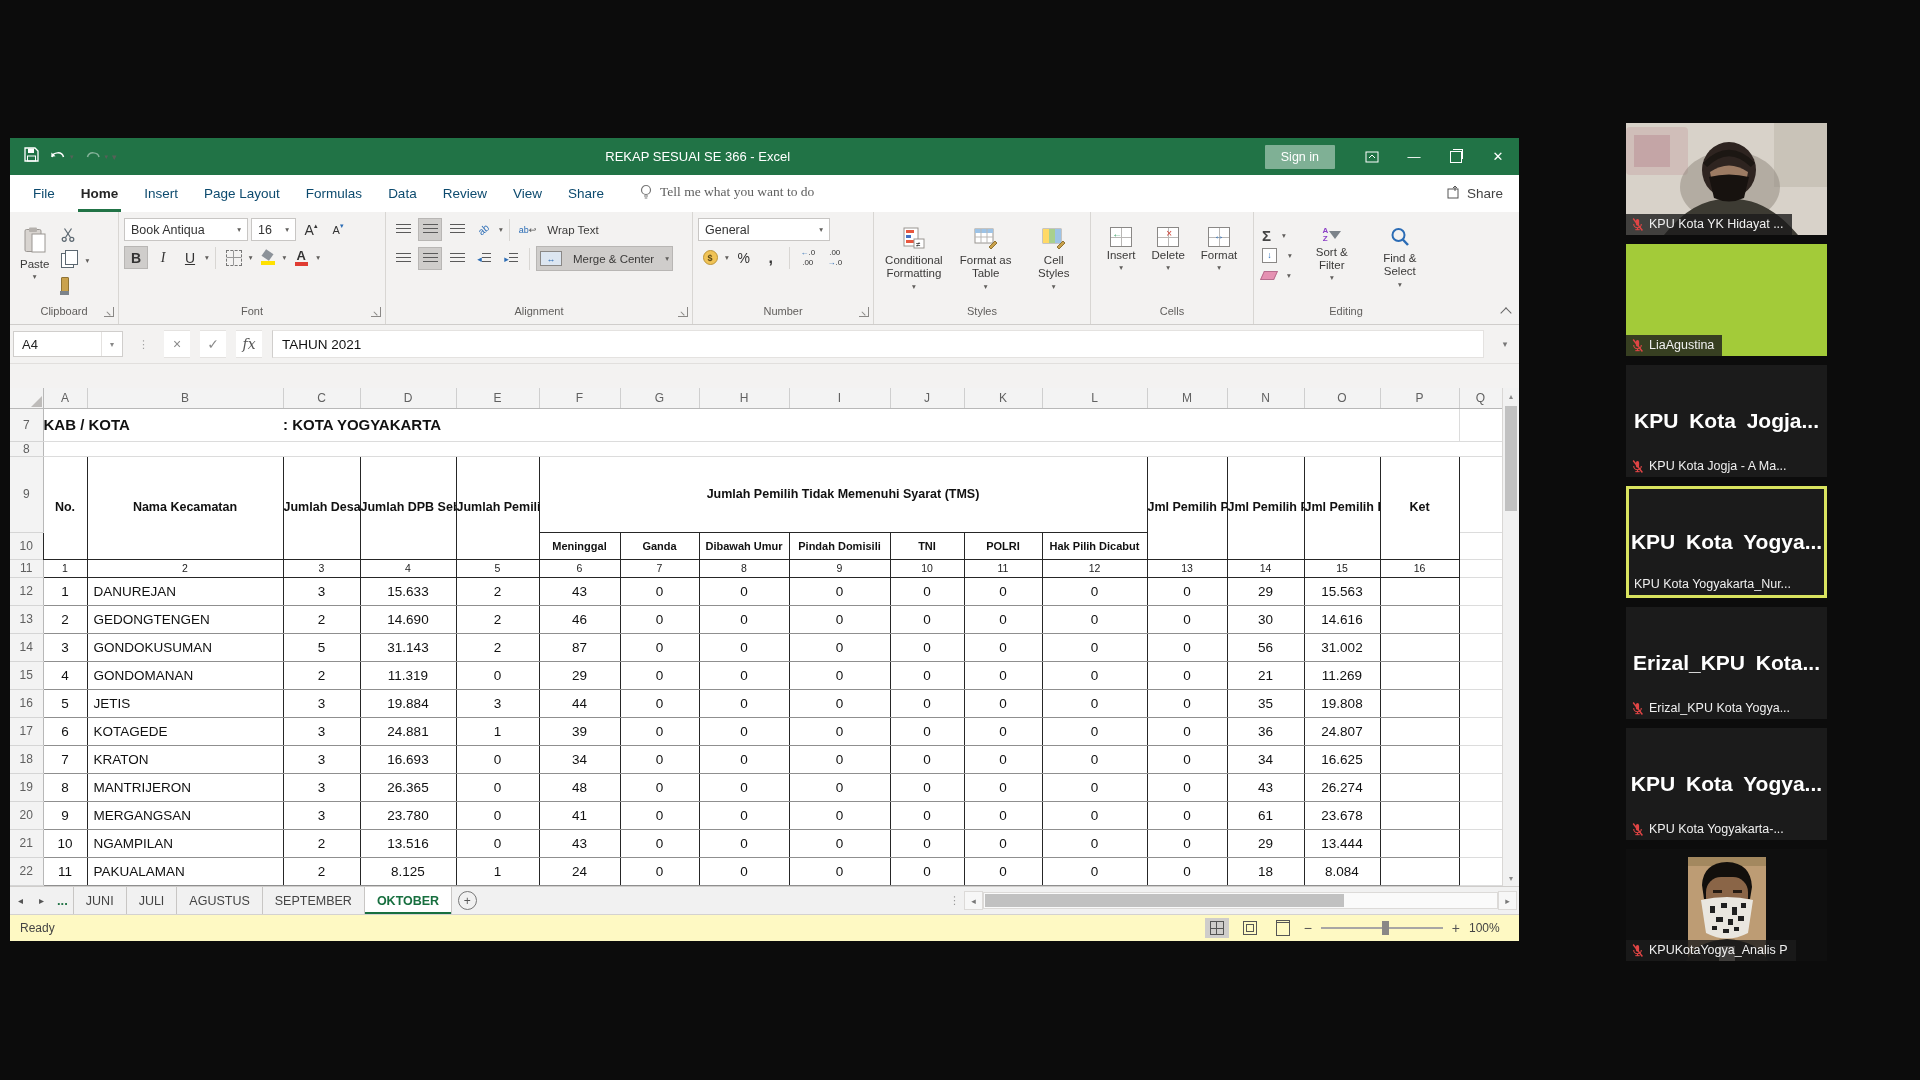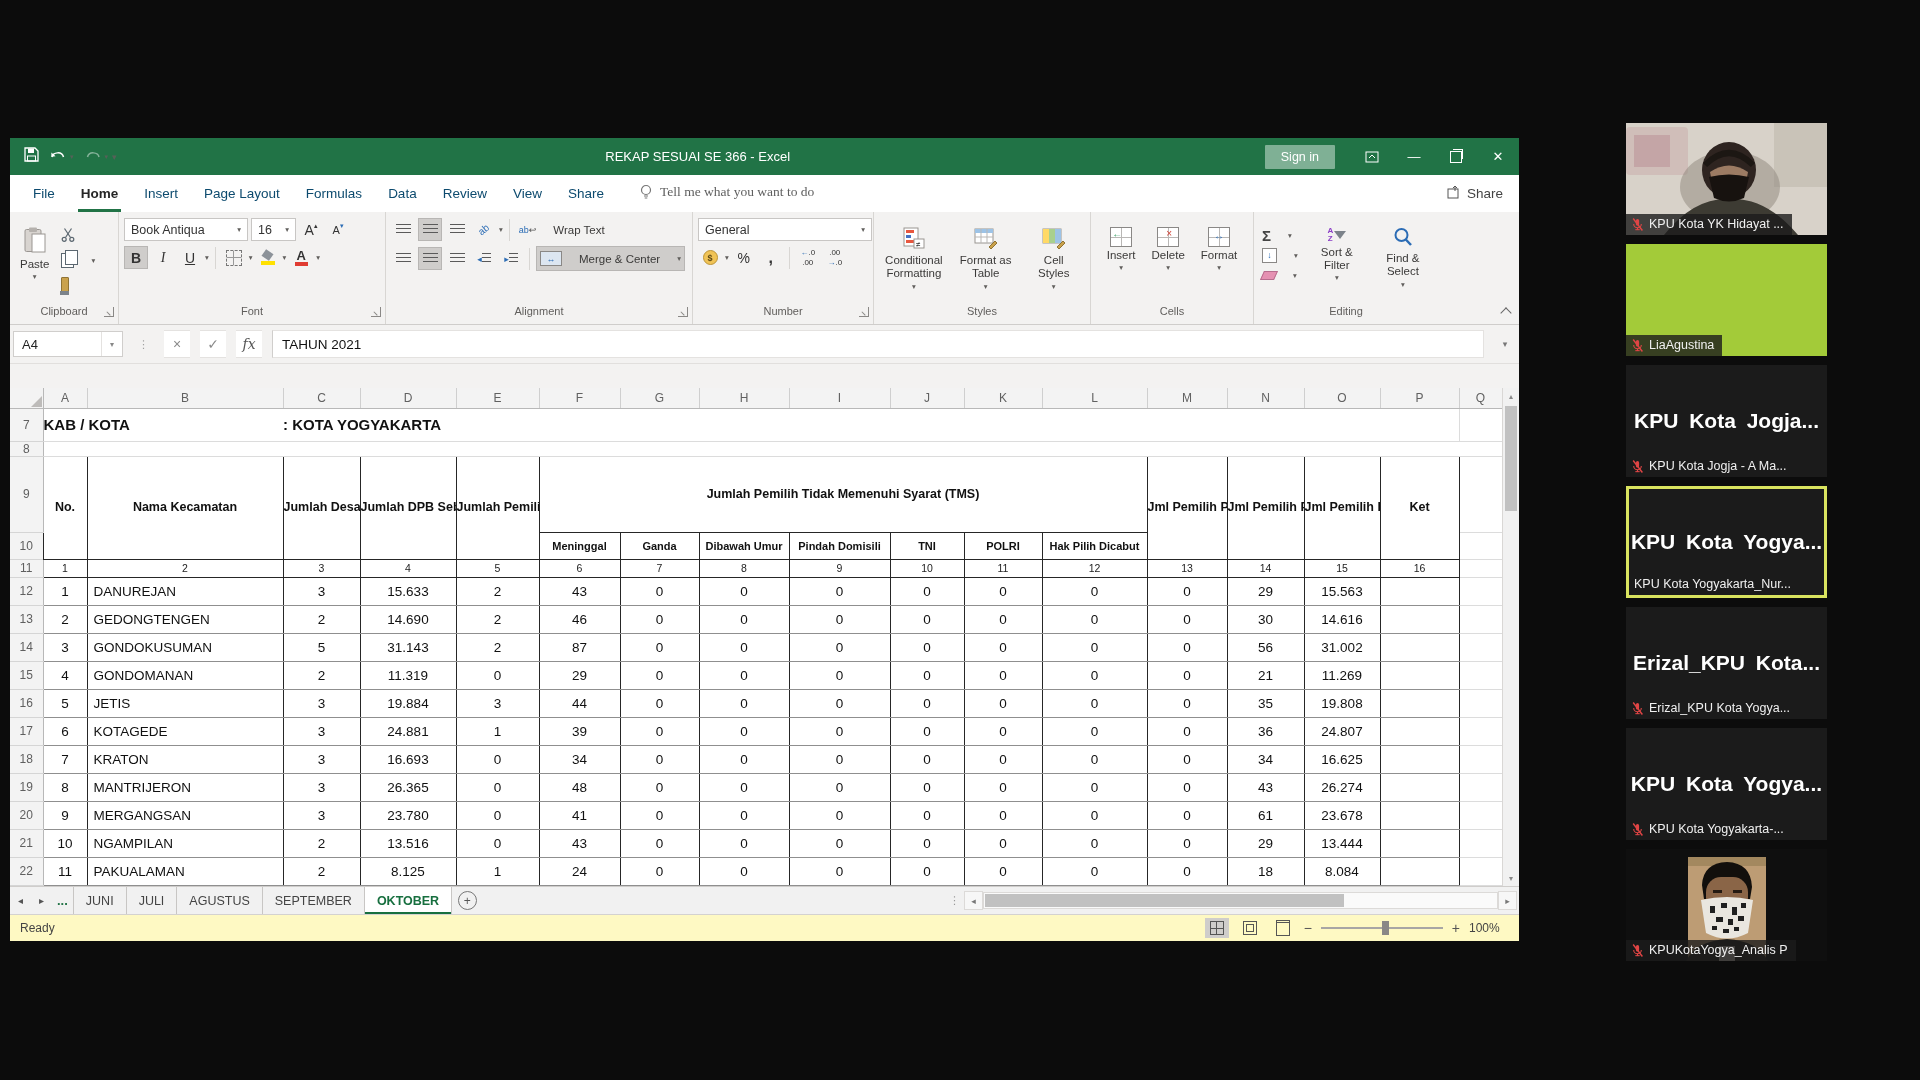--- a/index.html
+++ b/index.html
@@ -31,21 +31,21 @@
   .ribbon{height:112px;background:#f3f2f1;display:flex;border-bottom:1px solid #cfcdcb;position:relative;flex:none;}
   .rgroup{display:flex;flex-direction:column;border-right:1px solid #d8d6d3;flex:none;}
   .rbody{flex:1;display:flex;align-items:flex-start;padding:12px 5px 0;gap:4px;}
   .glabel{height:19px;font-size:11px;color:#605e5c;text-align:center;position:relative;padding:0 16px;flex:none;}
   .launcher{position:absolute;right:4px;top:2px;width:9px;height:9px;border-right:1.2px solid #8a8886;border-bottom:1.2px solid #8a8886;}
   .launcher:before{content:"";position:absolute;right:2px;bottom:2px;width:5px;height:1.2px;background:#8a8886;transform:rotate(45deg);}
   .bigbtn{display:flex;flex-direction:column;align-items:center;justify-content:flex-start;font-size:11.5px;
           color:#3b3a39;padding:3px 5px 0;gap:2px;line-height:1.15;text-align:center;}
   .chev{font-size:7.5px;color:#605e5c;}
   .scol{display:flex;flex-direction:column;gap:3px;padding-top:2px;}
-  .sbtn{height:21px;display:flex;align-items:center;padding:0 3px;gap:17px;}
+  .sbtn{height:21px;display:flex;align-items:center;padding:0 3px;gap:11px;}
   .combo{background:#fff;border:1px solid #c8c6c4;height:23px;display:flex;align-items:center;
          font-size:12.5px;color:#333;padding:0 6px;justify-content:space-between;box-sizing:border-box;}
   .frow{display:flex;align-items:center;gap:3px;}
   .tgl{min-width:24px;height:23px;display:flex;align-items:center;justify-content:center;font-size:14px;color:#333;padding:0 2px;box-sizing:border-box;}
   .tgl.pressed{background:#cfcdcb;border:1px solid #b8b6b4;}
   .bars{width:15px;height:11px;background:repeating-linear-gradient(#5a5a5a 0 1.5px,transparent 1.5px 4px);}
   .vsep{width:1px;height:22px;background:#d8d6d3;margin:0 3px;}
   .copyic{width:11px;height:13px;border:1px solid #5b6770;background:#fff;position:relative;}
   .copyic:before{content:"";position:absolute;left:3px;top:-4px;width:11px;height:13px;border:1px solid #5b6770;background:#fff;}
   .painter{width:6px;height:13px;background:#caa24c;border:1px solid #8f7334;border-radius:1px;position:relative;}
@@ -350,21 +350,21 @@
               <span style="font-size:11.5px;color:#3b3a39">Merge &amp; Center</span>
               <span class="chev">▾</span>
             </div>
           </div>
         </div>
         <div class="glabel"><span>Alignment</span><span class="launcher"></span></div>
       </div>
 
       <div class="rgroup" style="width:180px">
         <div class="rbody" style="flex-direction:column;align-items:stretch;gap:5px;padding-top:6px">
-          <div class="combo" style="width:174px">
+          <div class="combo" style="width:132px">
               <span>General</span>
               <span class="chev">▾</span>
             </div>
           <div class="frow">
             <div class="tgl">
                 <span class="coin">$</span>
               </div>
               <span class="chev">▾</span>
             <div class="tgl">%</div>
             <div class="tgl" style="font-weight:bold;font-size:16px">,</div>

